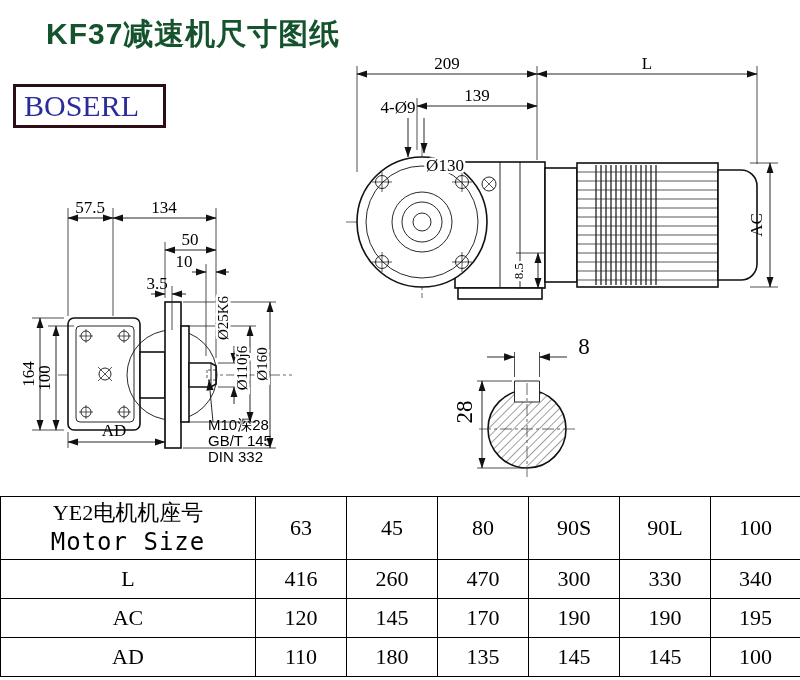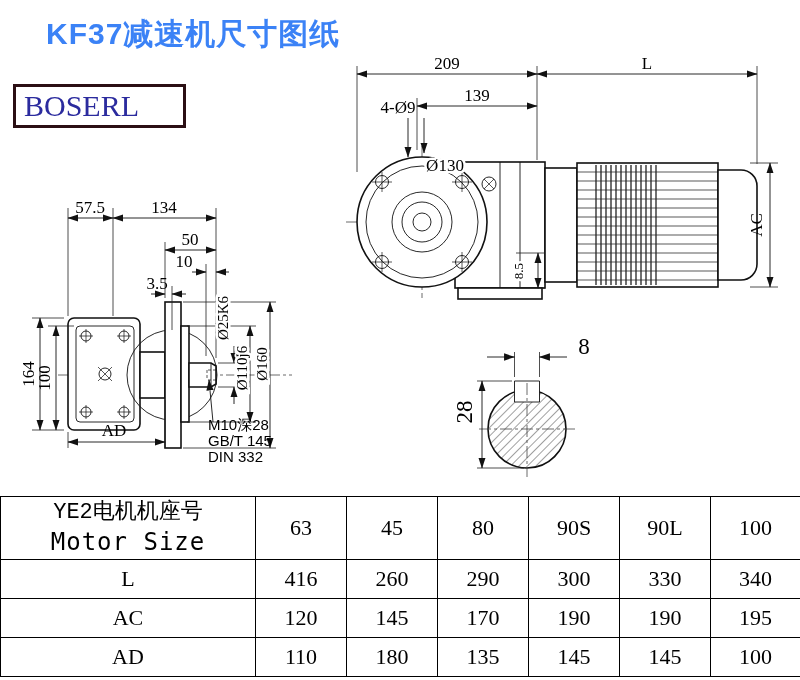--- a/index.html
+++ b/index.html
@@ -1,19 +1,19 @@
 <!DOCTYPE html>
 <html><head>
 <meta charset="utf-8">
 <style>
   html,body{margin:0;padding:0;}
   body{width:800px;height:680px;background:#fff;position:relative;overflow:hidden;
        font-family:"Liberation Sans",sans-serif;}
-  .title{position:absolute;left:46px;top:14px;font-size:30px;font-weight:700;color:#3b82f6;letter-spacing:1px;}
-  .logo{position:absolute;left:13px;top:84px;width:173px;height:44px;border:3px solid #2b0f14;
+  .title{position:absolute;left:46px;top:14px;font-size:30px;font-weight:700;color:#14532d;letter-spacing:1px;}
+  .logo{position:absolute;left:13px;top:84px;width:153px;height:44px;border:3px solid #2b0f14;
         box-sizing:border-box;display:flex;align-items:center;padding-left:8px;
         font-family:"Liberation Serif",serif;font-size:30px;color:#2b2b9e;}
   svg.draw{position:absolute;left:0;top:0;}
 
   
   .out{fill:#fff;stroke:#111;stroke-width:1.6;}
   .thin{fill:none;stroke:#111;stroke-width:0.9;}
   .thinf{fill:none;stroke:#111;stroke-width:0.7;}
   .band{stroke:#222;stroke-width:1.3;}
   .cl{stroke:#444;stroke-width:0.8;stroke-dasharray:12 3 3 3;fill:none;}
@@ -25,21 +25,21 @@
   .dts{font-size:15px;}
   .sm{font-size:13px;}
   .big{font-size:23px;}
   .dtn{font-family:"Liberation Sans",sans-serif;font-size:15px;fill:#000;text-anchor:start;}
   .bg{paint-order:stroke;stroke:#fff;stroke-width:5;}
 
   
   table.spec{position:absolute;left:0;top:496px;width:800px;border-collapse:collapse;table-layout:fixed;}
   table.spec td{border:1.6px solid #000;text-align:center;vertical-align:middle;padding:0;
         font-family:"Liberation Serif",serif;font-size:22px;color:#000;}
-  .hdr-cn{font-family:Liberation Mono, monospace;font-size:22px;line-height:1.3;}
+  .hdr-cn{font-family:Liberation Serif, serif;font-size:22px;line-height:1.3;}
   .hdr-en{font-family:"DejaVu Sans Mono",monospace;font-size:24px;letter-spacing:1px;line-height:1.2;}
 </style>
 </head>
 <body>
 
 <div class="title">KF37减速机尺寸图纸</div>
 <div class="logo">BOSERL</div>
 
 <svg class="draw" width="800" height="496" viewBox="0 0 800 496">
   <defs>
@@ -272,21 +272,21 @@
       <td>45</td>
       <td>80</td>
       <td>90S</td>
       <td>90L</td>
       <td>100</td>
     </tr>
     <tr style="height:39px">
       <td>L</td>
       <td>416</td>
       <td>260</td>
-      <td>290</td>
+      <td>470</td>
       <td>300</td>
       <td>330</td>
       <td>340</td>
     </tr>
     <tr style="height:39px">
       <td>AC</td>
       <td>120</td>
       <td>145</td>
       <td>170</td>
       <td>190</td>

